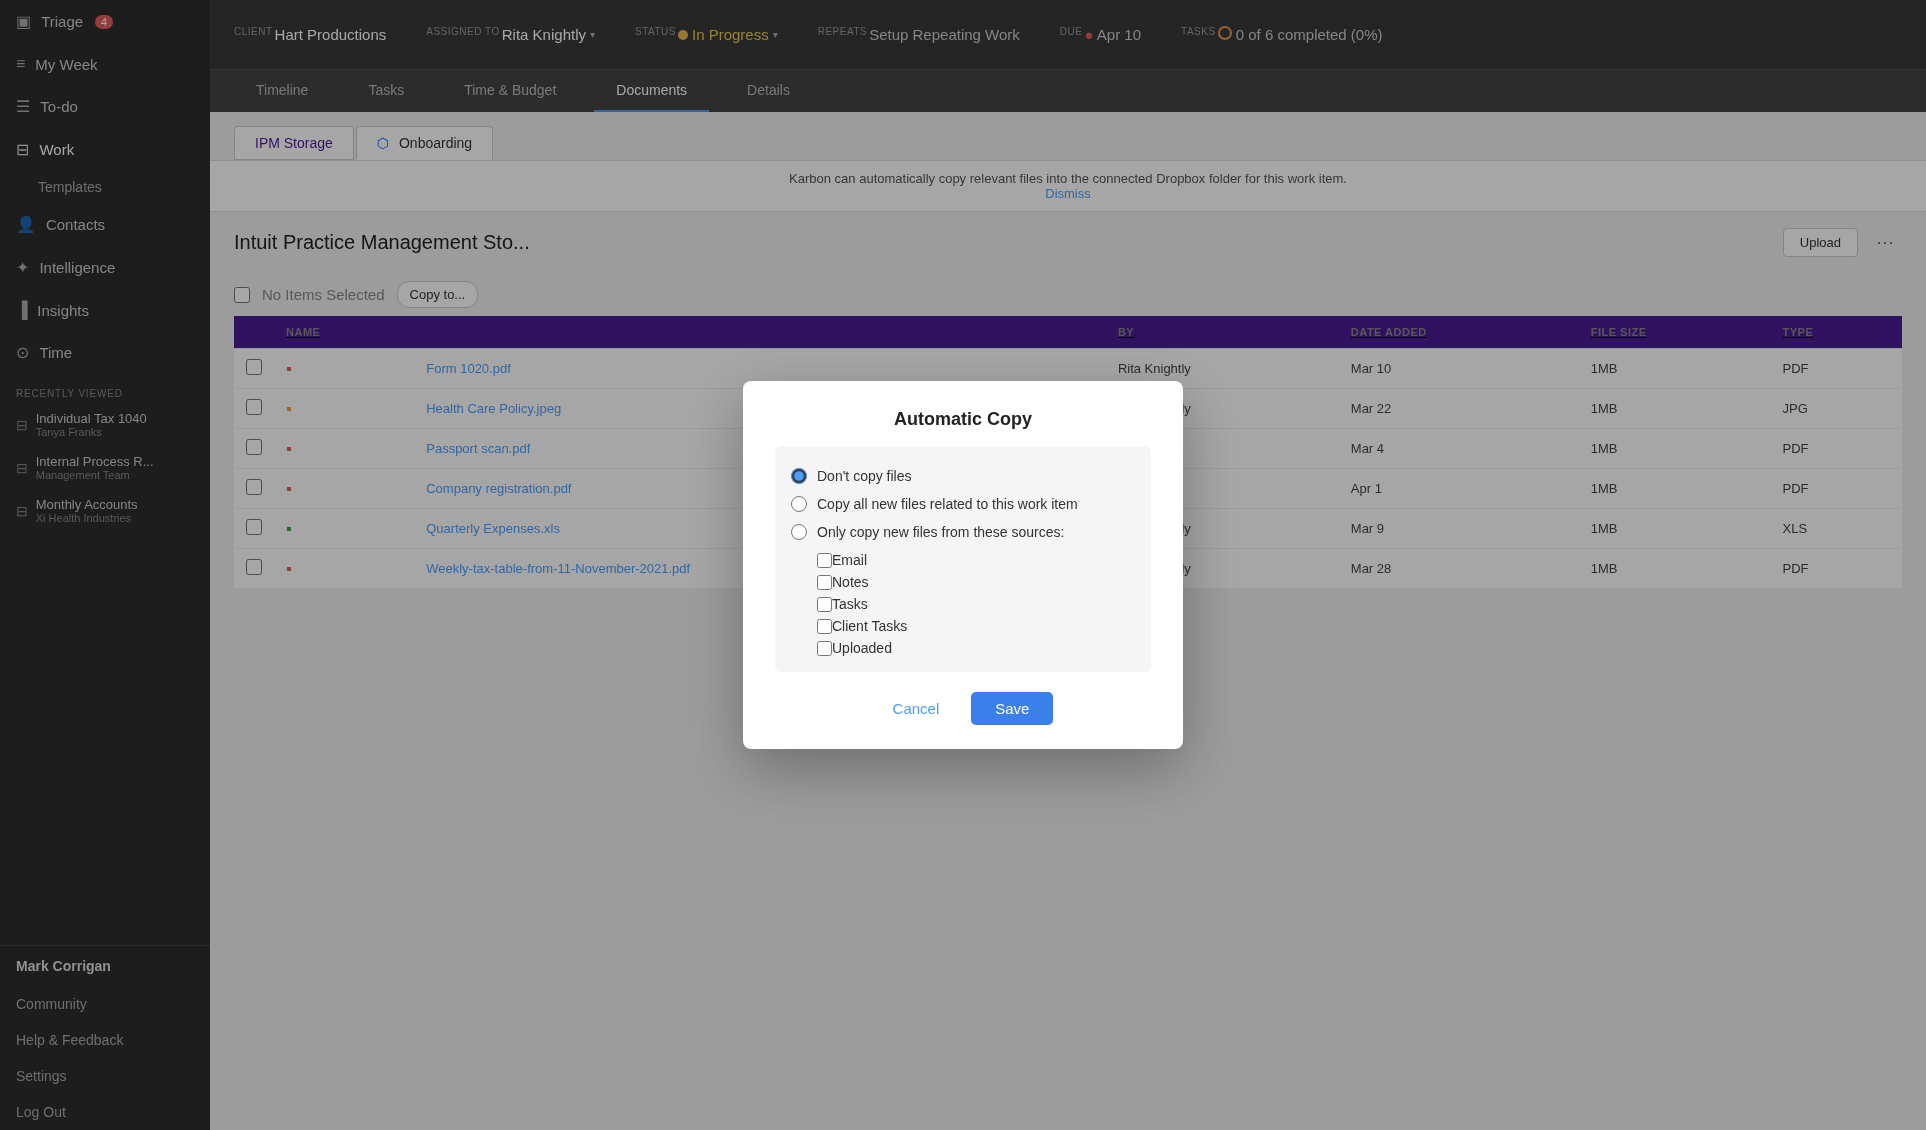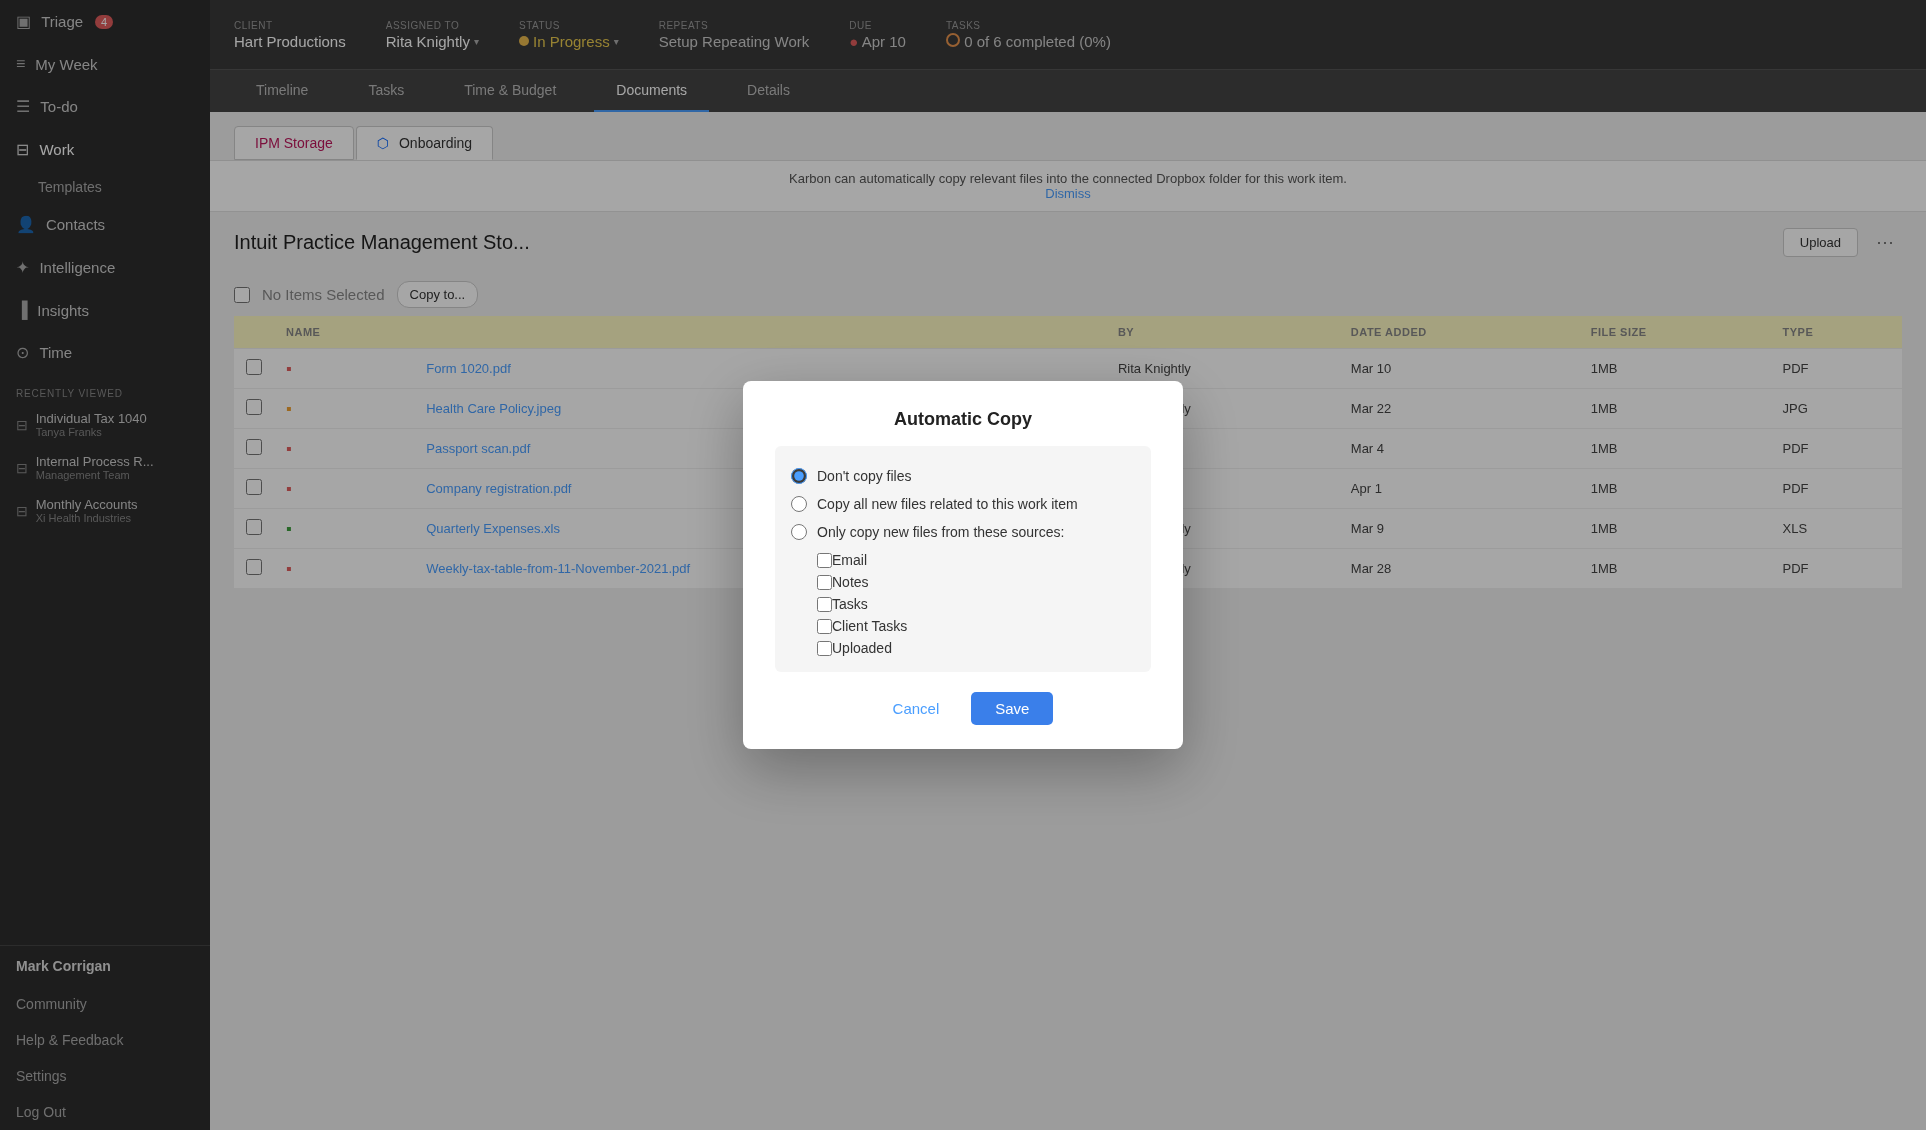--- a/index.html
+++ b/index.html
@@ -88,21 +88,21 @@
     
     .top-bar {
       background: #3a3a3a;
       display: flex;
       align-items: center;
       padding: 0 24px;
       height: 70px;
       gap: 40px;
       border-bottom: 1px solid #555;
     }
-    .top-bar-field { display: flex; flex-direction: column; gap: 2px; }
+    .top-bar-field { display: flex; flex-direction: row; gap: 2px; }
     .top-bar-label { font-size: 10px; color: #999; text-transform: uppercase; letter-spacing: 0.5px; }
     .top-bar-value { font-size: 15px; color: #fff; font-weight: 500; }
     .top-bar-value.with-arrow { display: flex; align-items: center; gap: 4px; }
     .top-bar-value.status-inprogress { color: #e8c94e; }
     .top-bar-value.status-repeats { color: #ccc; }
     .top-bar-value.due-value { color: #ccc; }
     .status-dot { width: 10px; height: 10px; border-radius: 50%; background: #e8b84e; display: inline-block; }
     .tasks-dot { width: 14px; height: 14px; border-radius: 50%; background: transparent; border: 2px solid #e8944e; display: inline-block; }
     .chevron-icon { font-size: 10px; color: #aaa; }
 
@@ -136,21 +136,21 @@
     .doc-tabs {
       display: flex;
       gap: 0;
       padding: 14px 24px 0;
       background: #f0f0f0;
       border-bottom: 1px solid #ddd;
     }
     .doc-tab {
       padding: 8px 20px;
       font-size: 14px;
-      color: #be185d;
+      color: #4c1d95;
       cursor: pointer;
       border: 1px solid #ccc;
       background: #fff;
       border-radius: 4px 4px 0 0;
       margin-right: 2px;
     }
     .doc-tab.active {
       background: #fff;
       color: #333;
       border-bottom: 1px solid #fff;
@@ -213,21 +213,21 @@
     .copy-to-btn {
       background: #fff;
       border: 1px solid #ccc;
       padding: 5px 12px;
       border-radius: 12px;
       font-size: 13px;
       cursor: pointer;
       color: #333;
     }
     table { width: 100%; border-collapse: collapse; background: #fff; }
-    thead tr { background: #fef9c3; }
+    thead tr { background: #4c1d95; text-decoration: underline; }
     th {
       text-align: left;
       padding: 10px 12px;
       font-size: 11px;
       color: #888;
       font-weight: 600;
       text-transform: uppercase;
       letter-spacing: 0.5px;
       border-bottom: 1px solid #eee;
     }

